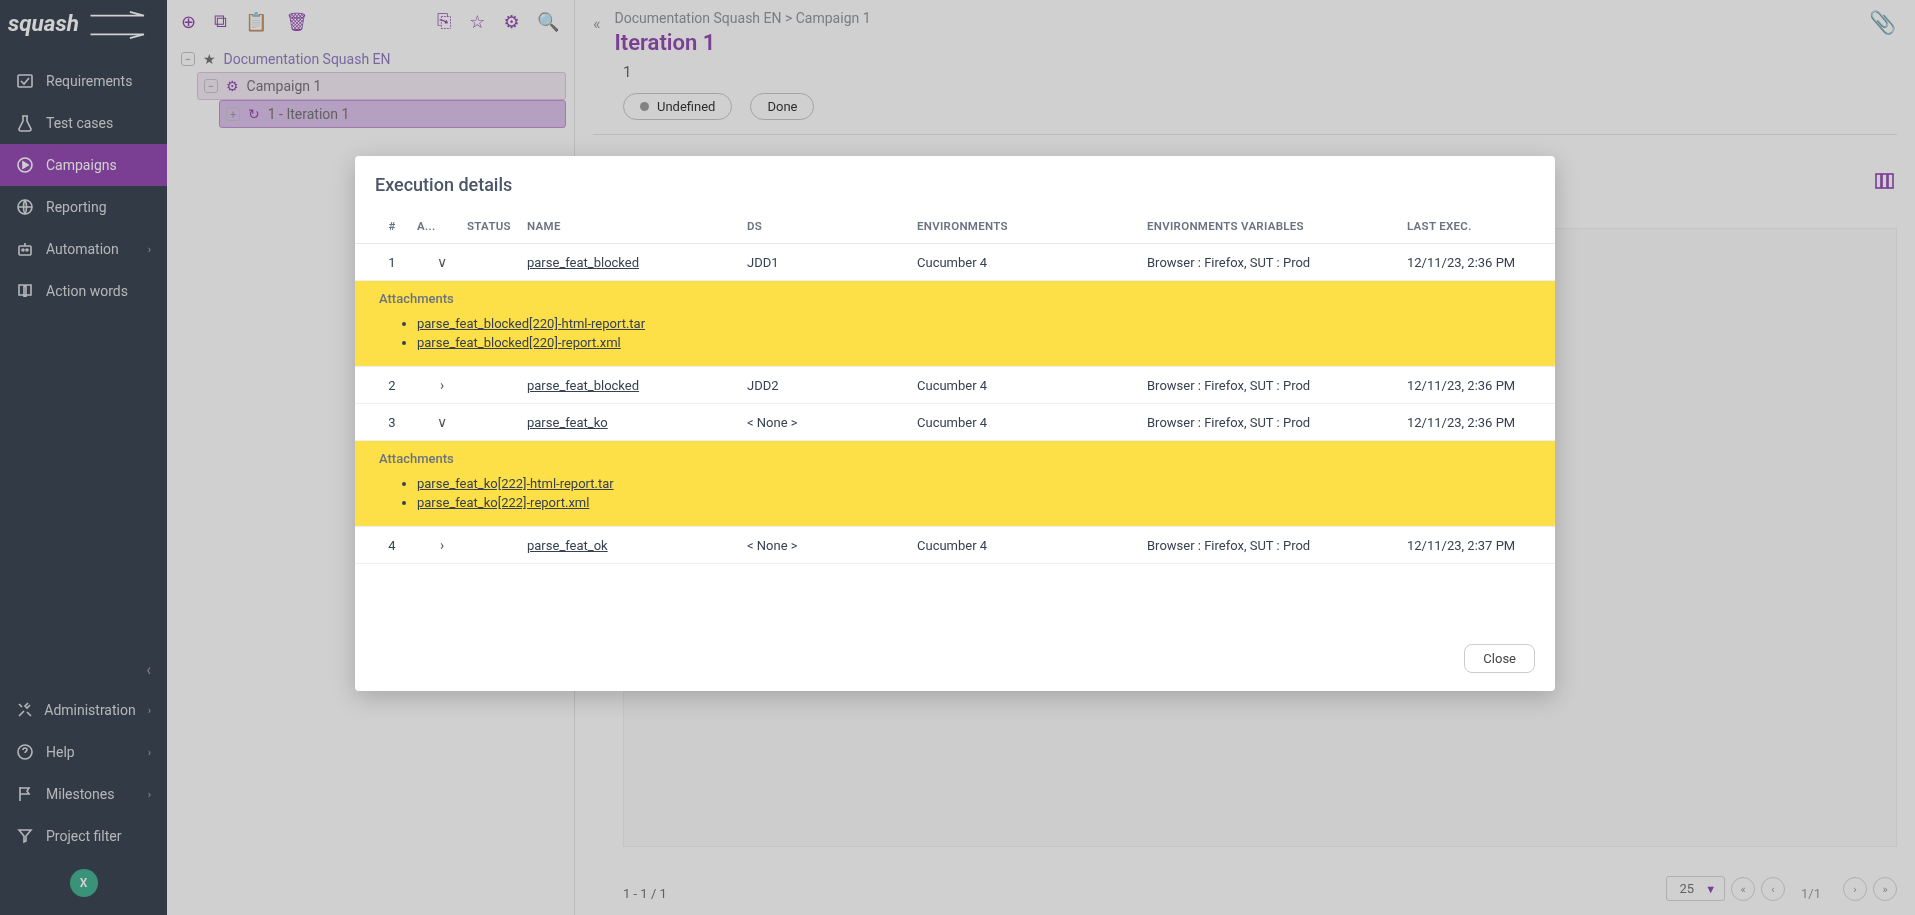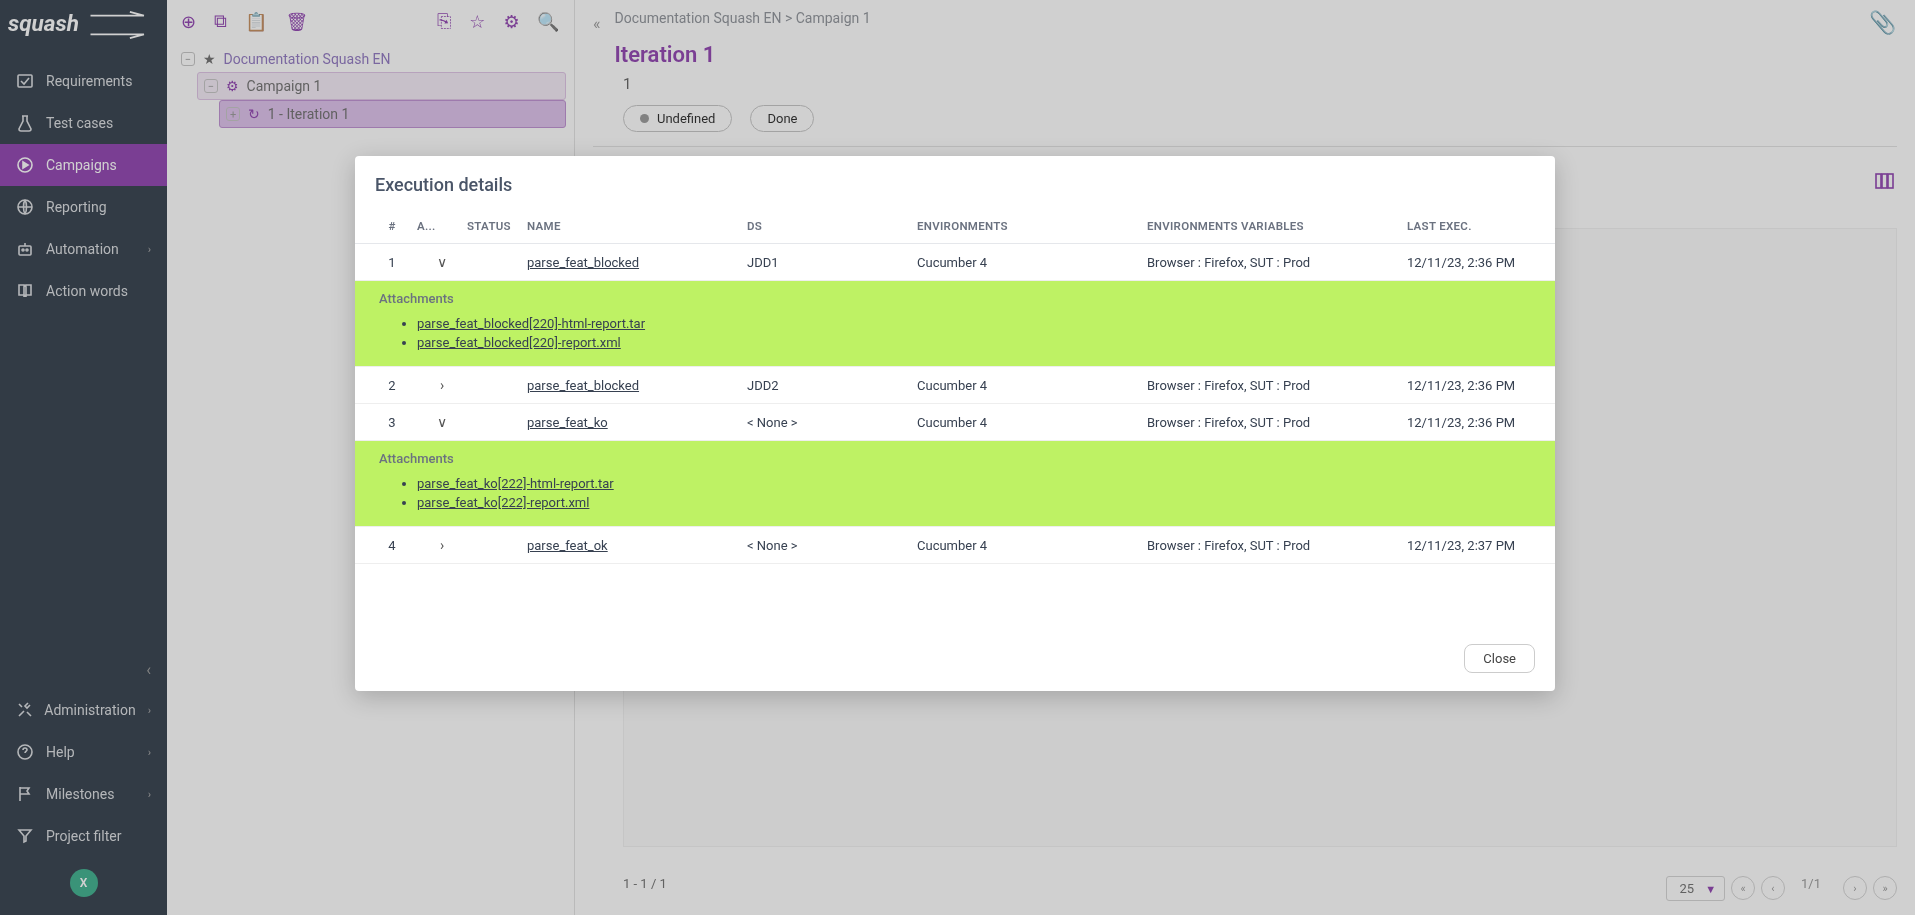--- a/index.html
+++ b/index.html
@@ -26,31 +26,31 @@
 .tree-row.sel-lite { background:#f2e7f5; border:1px solid #d9b8e0; border-radius:3px; }
 .tree-row.sel { background:#d8b5e8; border:1px solid #b27cc9; border-radius:3px; }
 .tog { width:14px; height:14px; border:1px solid #bbb; border-radius:3px; display:flex; align-items:center; justify-content:center; font-size:11px; color:#888; cursor:pointer; line-height:1; }
 .tree-label { cursor:pointer; }
 
 
 .main { position:absolute; left:575px; top:0; right:0; height:100%; background:#fff; }
 .breadcrumb-bar { display:flex; align-items:flex-start; padding:10px 18px 0; gap:14px; }
 .collapse-main { color:#888; cursor:pointer; font-size:16px; margin-top:4px; }
 .crumb-wrap { flex:1; }
-.crumb-text { color:#7a7f87; font-size:14px; margin-bottom:16px; }
+.crumb-text { color:#7a7f87; font-size:14px; margin-bottom:4px; }
 .title { color:#7b1fa2; font-size:22px; font-weight:600; }
 .attach { color:#888; font-size:22px; cursor:pointer; }
 .sub-row { padding:8px 48px 12px; color:#444; font-size:15px; }
 .status-row { display:flex; gap:18px; padding:0 48px 14px; }
 .pill { border:1px solid #bbb; border-radius:16px; padding:5px 16px; font-size:13px; display:flex; align-items:center; gap:8px; cursor:pointer; background:#fff; }
 .dot-grey { width:9px; height:9px; background:#888; border-radius:50%; }
 .divider { height:1px; background:#ddd; margin:0 18px; }
 .cols-icn { position:absolute; right:18px; top:172px; color:#7b1fa2; font-size:20px; cursor:pointer; }
 .grid-body { position:absolute; left:48px; right:18px; top:228px; bottom:68px; background:#fafafa; border:1px solid #eee; }
-.footer { position:absolute; left:48px; right:18px; bottom:14px; display:flex; align-items:flex-start; font-size:13px; color:#555; }
+.footer { position:absolute; left:48px; right:18px; bottom:14px; display:flex; align-items:flex-end; font-size:13px; color:#555; }
 .footer .sp { flex:1; }
 .page-sel { border:1px solid #ccc; border-radius:3px; padding:4px 30px 4px 12px; cursor:pointer; position:relative; }
 .page-sel .dd { position:absolute; right:8px; top:6px; color:#7b1fa2; font-size:11px; }
 .pg-btn { width:24px; height:24px; border:1px solid #ccc; border-radius:50%; display:flex; align-items:center; justify-content:center; font-size:11px; color:#888; margin-left:6px; cursor:pointer; }
 .pg-txt { margin:0 16px; color:#888; }
 
 
 .overlay { position:absolute; inset:0; background:rgba(120,120,120,0.35); }
 
 
@@ -60,21 +60,21 @@
 .tbl-head, .tbl-row { display:grid; grid-template-columns:50px 50px 60px 220px 170px 230px 260px 160px; align-items:center; padding:10px 12px; font-size:13px; }
 .tbl-head { color:#6b7280; font-size:11.5px; font-weight:600; border-bottom:1px solid #e5e7eb; letter-spacing:.3px; }
 .tbl-row { border-bottom:1px solid #eee; color:#374151; }
 .tbl-row .num { text-align:center; }
 .tbl-row .expand { text-align:center; cursor:pointer; font-size:14px; color:#555; }
 .status-sq { width:17px; height:17px; border-radius:4px; }
 .sq-yellow { background:#f5c518; }
 .sq-red { background:#d9293a; }
 .sq-green { background:#118a5e; }
 .lnk { text-decoration:underline; color:#374151; cursor:pointer; }
-.attach-block { background:#bef264; padding:10px 24px 14px; border-bottom:1px solid #eee; }
+.attach-block { background:#fde047; padding:10px 24px 14px; border-bottom:1px solid #eee; }
 .attach-block h4 { font-size:13px; font-weight:500; color:#6b7280; margin-bottom:8px; }
 .attach-block ul { list-style:disc; padding-left:38px; }
 .attach-block li { font-size:13px; color:#374151; padding:2px 0; }
 .attach-block li span { text-decoration:underline; cursor:pointer; }
 .modal-foot { display:flex; justify-content:flex-end; padding:80px 20px 4px; }
 .close-btn { border:1px solid #ccc; background:#fff; border-radius:8px; padding:6px 18px; font-size:13px; cursor:pointer; color:#444; }
 
 svg.icn16 { width:18px; height:18px; stroke:currentColor; fill:none; stroke-width:1.6; }
 </style>
 </head>

